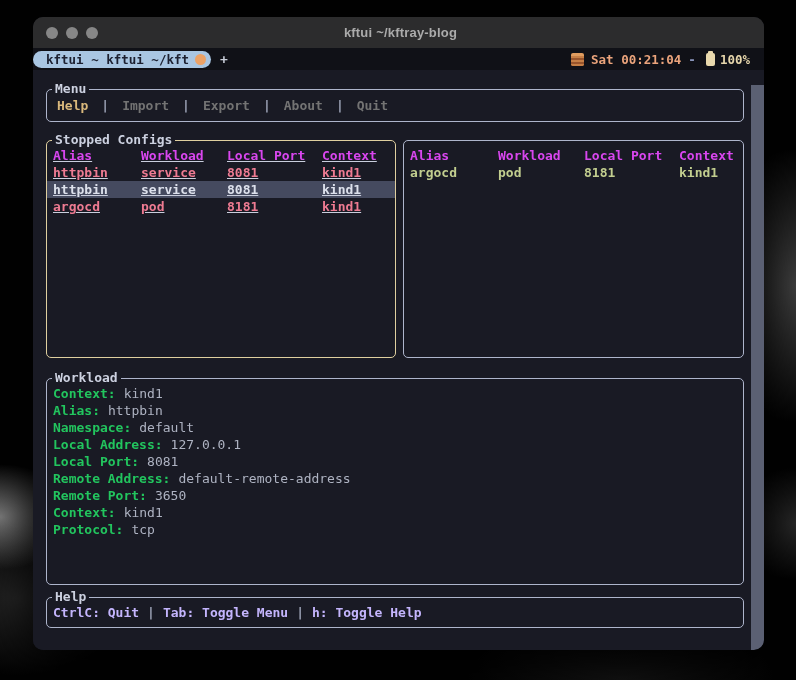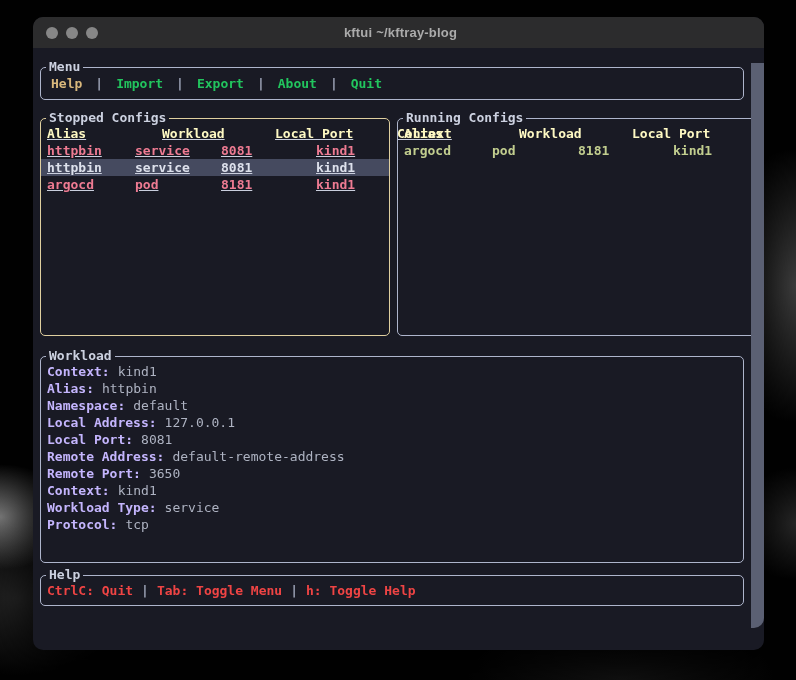--- a/index.html
+++ b/index.html
@@ -77,74 +77,88 @@
   .battery-pct { color:#e6d6ab; margin-left:-2px; }
   
   .term {
     position:relative; height:580px; background:#191a24;
     font-size:13px; font-weight:bold; color:#c9cedd;
   }
   .scrollbar {
     position:absolute; right:0; top:15px; bottom:0; width:13px;
     background:#5b6073; border-bottom-right-radius:10px; cursor:pointer;
   }
-  .term-inner { position:absolute; left:0; right:13px; top:0; bottom:0; padding:0 0 0 7px; }
+  .term-inner { position:absolute; left:0; right:13px; top:0; bottom:0; padding:0 0 0 13px; }
   .panel {
     position:relative; border:1.5px solid #aeb5cc; border-radius:5px;
     margin-right:7px;
   }
   .panel-title {
     position:absolute; top:-10px; left:5px; background:#191a24;
     padding:0 3px; color:#ccd1e0; font-weight:bold; line-height:18px;
   }
   .panel-menu { margin-top:19px; height:33px; }
   .menu-items { display:flex; align-items:center; height:100%; padding-left:10px; }
   .menu-item {
-    background:none; border:none; font:inherit; color:#22c55e; cursor:pointer;
+    background:none; border:none; font:inherit; color:#737373; cursor:pointer;
   }
   .menu-item.state-active { color:#d9b87c; }
   .menu-sep { color:#9aa0b4; margin:0 13px; }
   .configs-row { display:flex; margin-top:18px; height:218px; }
   .panel-stopped { width:350px; flex:none; border-color:#dfcf9f;text-decoration:underline; }
   .panel-running { flex:1; }
   .table { padding-top:6px; }
   .t-row {
     display:grid; grid-template-columns:88px 86px 95px auto;
     line-height:17px; padding-left:6px;
   }
-  .t-head { color:#fef9c3;gap:27px; }
+  .t-head { color:#d946ef; }
   .t-row.state-stopped { color:#ee7b92; }
   .t-row.state-running { color:#c2ce8f; }
   .t-row.state-selected { background:#454a5f; color:#dde1ec; }
   .panel-details { margin-top:20px; height:207px; }
   .details-list { padding:6px 0 0 6px; }
   .detail-line { line-height:17px; }
-  .detail-label { color:#c4b5fd; font-weight:bold;margin-top:20px; }
+  .detail-label { color:#22c55e; font-weight:bold;margin-top:20px; }
   .detail-value { color:#aeb3c2; font-weight:normal; margin-left:8px; }
   .panel-help { margin-top:12px; height:31px; }
   .help-line { display:flex; align-items:center; height:100%; padding-left:6px; }
-  .help-item { color:#ef4444; }
+  .help-item { color:#c4b5fd; }
   .help-sep { color:#9aa0b4; margin:0 8px; }
 </style>
 </head>
 <body>
 
 <div class="wallpaper"></div>
 
 <div class="window">
 
   <div class="titlebar">
     <div class="traffic-lights">
       <span class="tl"></span>
       <span class="tl"></span>
       <span class="tl"></span>
     </div>
     <div class="win-title">kftui ~/kftray-blog</div>
   </div>
 
+  <div class="tabbar">
+    <div class="tab-pill">
+      <span class="tab-label">kftui ~ kftui ~/kft</span>
+      <span class="tab-dot"></span>
+    </div>
+    <button class="new-tab">+</button>
+    <div class="status-right">
+      <span class="cal-icon"></span>
+      <span class="clock">Sat 00:21:04</span>
+      <span class="dash">-</span>
+      <span class="battery-icon"></span>
+      <span class="battery-pct">100%</span>
+    </div>
+  </div>
 
   <div class="term">
     <div class="term-inner">
 
       <div class="panel panel-menu">
         <span class="panel-title">Menu</span>
         <div class="menu-items">
 
             <button class="menu-item state-active">Help</button>
           <span class="menu-sep">|</span>
@@ -189,21 +203,20 @@
                   <span>argocd</span>
                   <span>pod</span>
                   <span>8181</span>
                   <span>kind1</span>
                 </div>
               </div>
           </div>
         </div>
 
         <div class="panel panel-running">
-          <span class="panel-title">Running Configs</span>
           <div class="table">
             <div class="t-row t-head">
               <span>Alias</span>
               <span>Workload</span>
               <span>Local Port</span>
               <span>Context</span>
             </div>
             <div>
 
                 <div class="t-row state-running">
@@ -248,23 +261,20 @@
             </div>
 
             <div class="detail-line">
               <span class="detail-label">Remote Port:</span><span class="detail-value">3650</span>
             </div>
 
             <div class="detail-line">
               <span class="detail-label">Context:</span><span class="detail-value">kind1</span>
             </div>
 
-            <div class="detail-line">
-              <span class="detail-label">Workload Type:</span><span class="detail-value">service</span>
-            </div>
 
             <div class="detail-line">
               <span class="detail-label">Protocol:</span><span class="detail-value">tcp</span>
             </div>
           </div>
       </div>
 
       <div class="panel panel-help">
         <span class="panel-title">Help</span>
         <div class="help-line">

